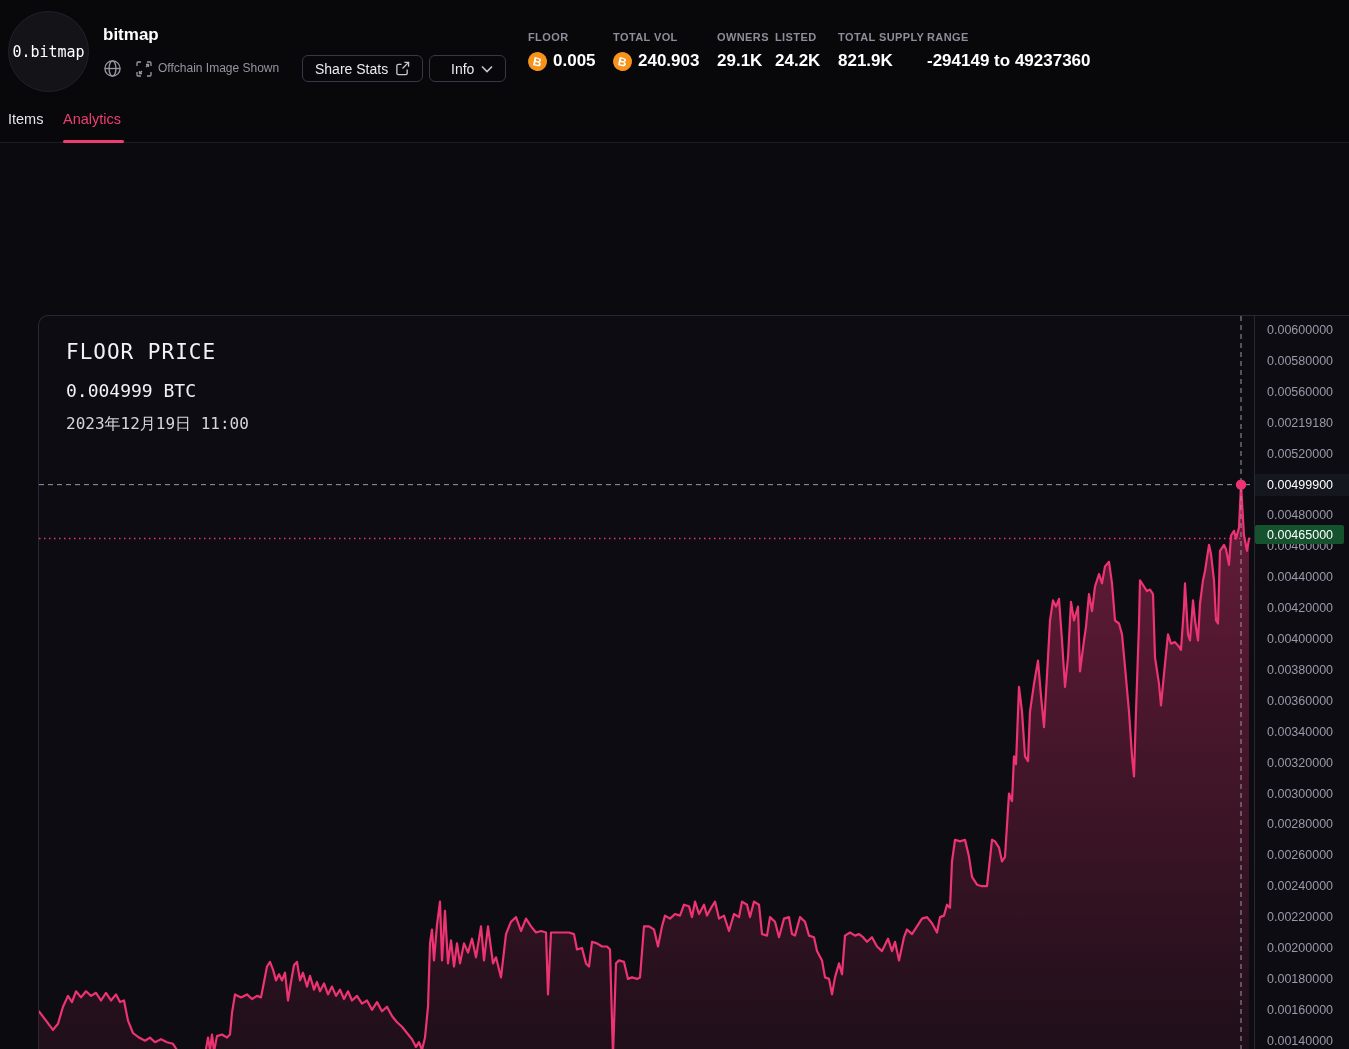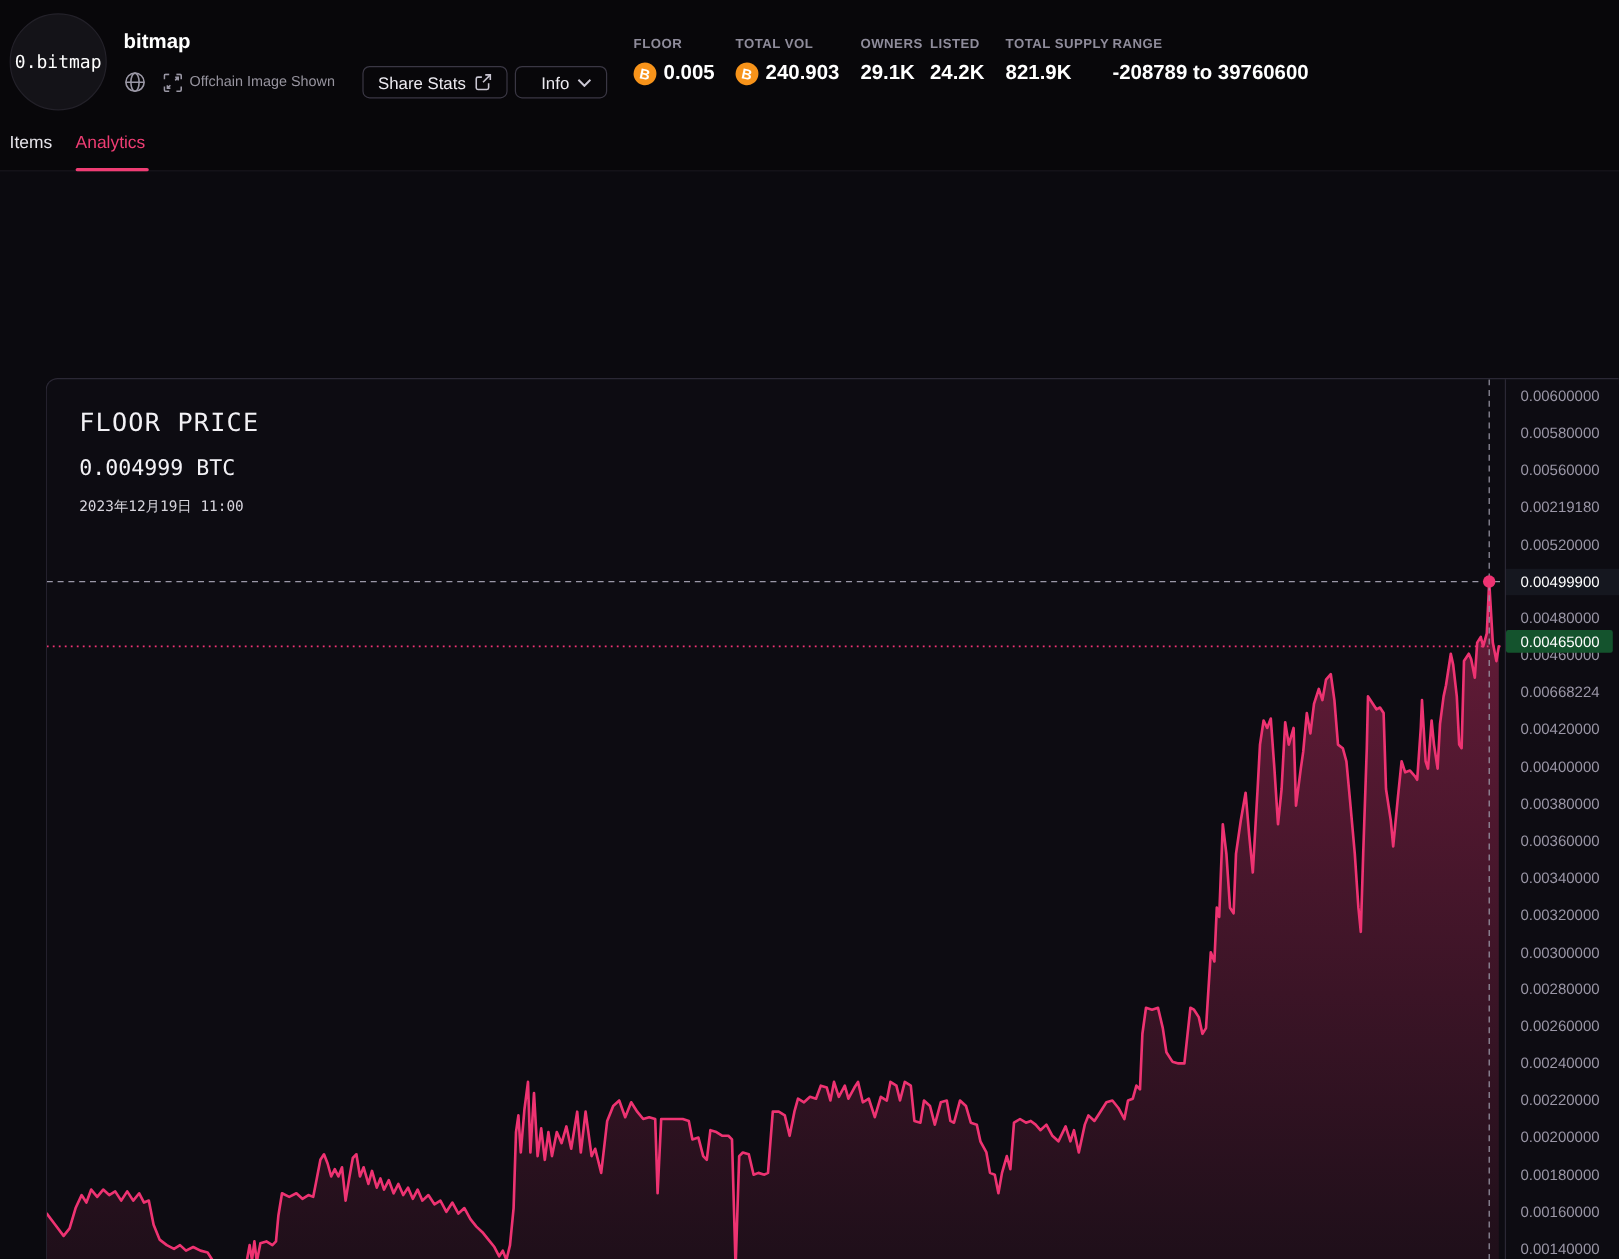--- a/index.html
+++ b/index.html
@@ -41,21 +41,21 @@
   .main { position:absolute; left:0; top:143px; width:1349px; height:906px; background:#0b0a0f; }
   .chart-card { position:absolute; left:38px; top:172px; width:1311px; height:866px;
                 background:#0d0c12; border:1px solid #2b2835; border-right:none;
                 border-radius:10px 0 0 10px; }
   .plot-wrap { position:absolute; left:0; top:0; width:1215px; height:836px; overflow:hidden; border-radius:10px 0 0 0; }
   .plot-wrap svg { display:block; width:1215px; height:836px; }
 
   .chart-head { position:absolute; left:27px; top:24px; font-family:"DejaVu Sans Mono", monospace; pointer-events:none; }
   .ch-title { font-size:21px; color:#f2f1f5; letter-spacing:1px; }
   .ch-price { margin-top:16px; font-size:18px; color:#f2f1f5; }
-  .ch-date  { margin-top:13px; font-size:12px; color:#d6d4dc; }
+  .ch-date  { margin-top:13px; font-size:16px; color:#d6d4dc; }
 
   
   .y-axis { position:absolute; left:1215px; top:0; width:96px; height:836px; border-left:1px solid #2b2835; }
   .y-tick { position:absolute; left:12px; height:14px; line-height:14px; font-size:12.5px; color:#9b97a7; }
   .y-badge { position:absolute; left:0; width:96px; display:flex; align-items:center; padding-left:12px;
              font-size:12.5px; color:#ffffff; }
   .y-badge.dark { height:22px; }
   .y-badge.pink { height:19px; width:89px; border-radius:2px; font-weight:500; }
 </style>
 </head>
@@ -129,21 +129,21 @@
   </div>
   <div class="stat" style="left:838px">
     <div class="stat-label">TOTAL SUPPLY</div>
     <div class="stat-value">
         <span>821.9K</span>
       </div>
   </div>
   <div class="stat" style="left:927px">
     <div class="stat-label">RANGE</div>
     <div class="stat-value">
-        <span>-208789 to 39760600</span>
+        <span>-294149 to 49237360</span>
       </div>
   </div>
 
   <div class="tabs">
     <div class="tab tab-items">Items</div>
     <div class="tab tab-analytics" id="tab-analytics" style="color: rgb(239, 61, 116);">Analytics</div>
     <div class="tab-underline" id="tab-underline" style="background: rgb(239, 61, 116);"></div>
   </div>
 </div>
 
@@ -181,21 +181,21 @@
         <div class="y-tick" style="top: 563.2px;">0.00240000</div>
         <div class="y-tick" style="top: 532.3px;">0.00260000</div>
         <div class="y-tick" style="top: 501.4px;">0.00280000</div>
         <div class="y-tick" style="top: 470.5px;">0.00300000</div>
         <div class="y-tick" style="top: 439.6px;">0.00320000</div>
         <div class="y-tick" style="top: 408.7px;">0.00340000</div>
         <div class="y-tick" style="top: 377.8px;">0.00360000</div>
         <div class="y-tick" style="top: 346.9px;">0.00380000</div>
         <div class="y-tick" style="top: 316px;">0.00400000</div>
         <div class="y-tick" style="top: 285.1px;">0.00420000</div>
-        <div class="y-tick" style="top: 254.2px;">0.00668224</div>
+        <div class="y-tick" style="top: 254.2px;">0.00440000</div>
         <div class="y-tick" style="top: 223.3px;">0.00460000</div>
         <div class="y-tick" style="top: 192.4px;">0.00480000</div>
         <div class="y-tick" style="top: 130.6px;">0.00520000</div>
         <div class="y-tick" style="top: 99.7px;">0.00219180</div>
         <div class="y-tick" style="top: 68.8px;">0.00560000</div>
         <div class="y-tick" style="top: 37.9px;">0.00580000</div>
         <div class="y-tick" style="top: 7px;">0.00600000</div>
       <div class="y-badge dark" id="y-badge-dark" style="background: rgb(21, 23, 31); top: 157.655px;">0.00499900</div>
       <div class="y-badge pink" id="y-badge-pink" style="background: #14532d; top: 209px;">0.00465000</div>
     </div>

